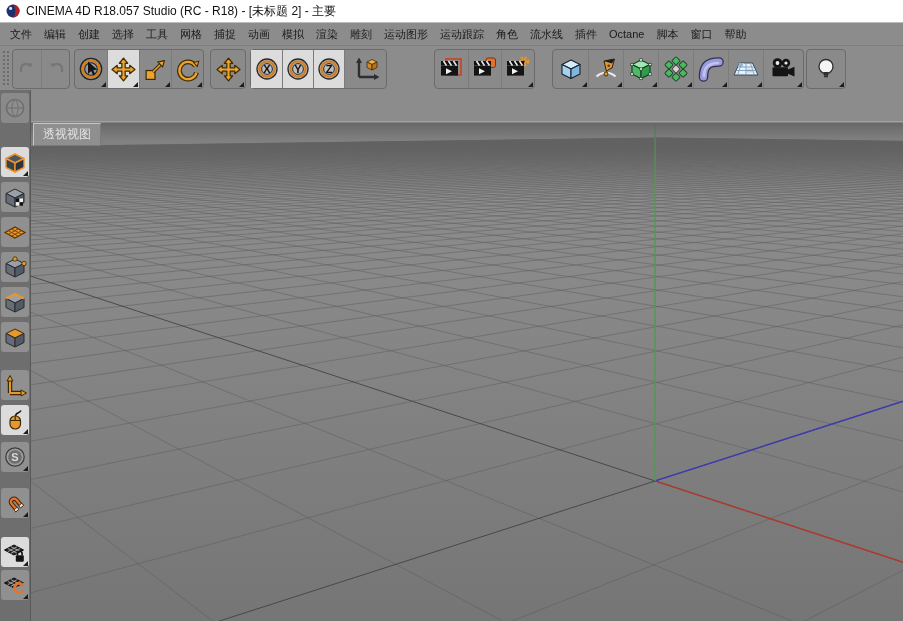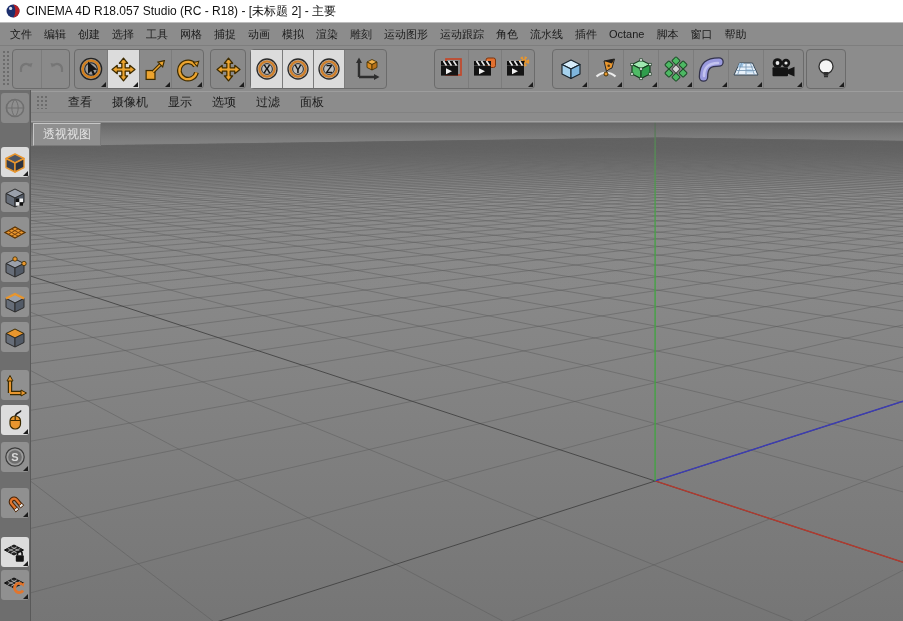--- a/index.html
+++ b/index.html
@@ -304,29 +304,20 @@
       <div class="tb" style="width:38px;">
         <svg width="26" height="26" viewBox="0 0 26 26">
           <circle cx="13" cy="10.5" r="7" fill="#f4f4f4" stroke="#2e2e2e" stroke-width="1.3"></circle>
           <path d="M10.4 16.8 h5.2 M10.7 18.7 h4.6 M11 20.6 h4" stroke="#2e2e2e" stroke-width="1.5" fill="none"></path>
         </svg>
           <i class="tri"></i>
       </div>
     </div>
   </div>
 
-  <div class="vmenubar">
-    <div class="vgrip"></div>
-    <span class="mi">查看</span>
-    <span class="mi">摄像机</span>
-    <span class="mi">显示</span>
-    <span class="mi">选项</span>
-    <span class="mi">过滤</span>
-    <span class="mi">面板</span>
-  </div>
 
   <div class="sidebar">
     <div class="sb flat" style="top:3px;">
       <svg width="24" height="24" viewBox="0 0 24 24">
         <circle cx="12" cy="12" r="8.6" fill="#8e8e8e" stroke="#6f6f6f" stroke-width="1.5"></circle>
         <path d="M12 3.4 a8.6 8.6 0 0 0 0 17.2 M3.4 12 h17.2 M12 3.4 c-4.2 4-4.2 13.2 0 17.2 M12 3.4 c4.2 4 4.2 13.2 0 17.2" fill="none" stroke="#6f6f6f" stroke-width="1"></path>
       </svg>
     </div>
     <div class="sb lit" style="top:57px;">
       <svg width="24" height="24" viewBox="0 0 24 24">

